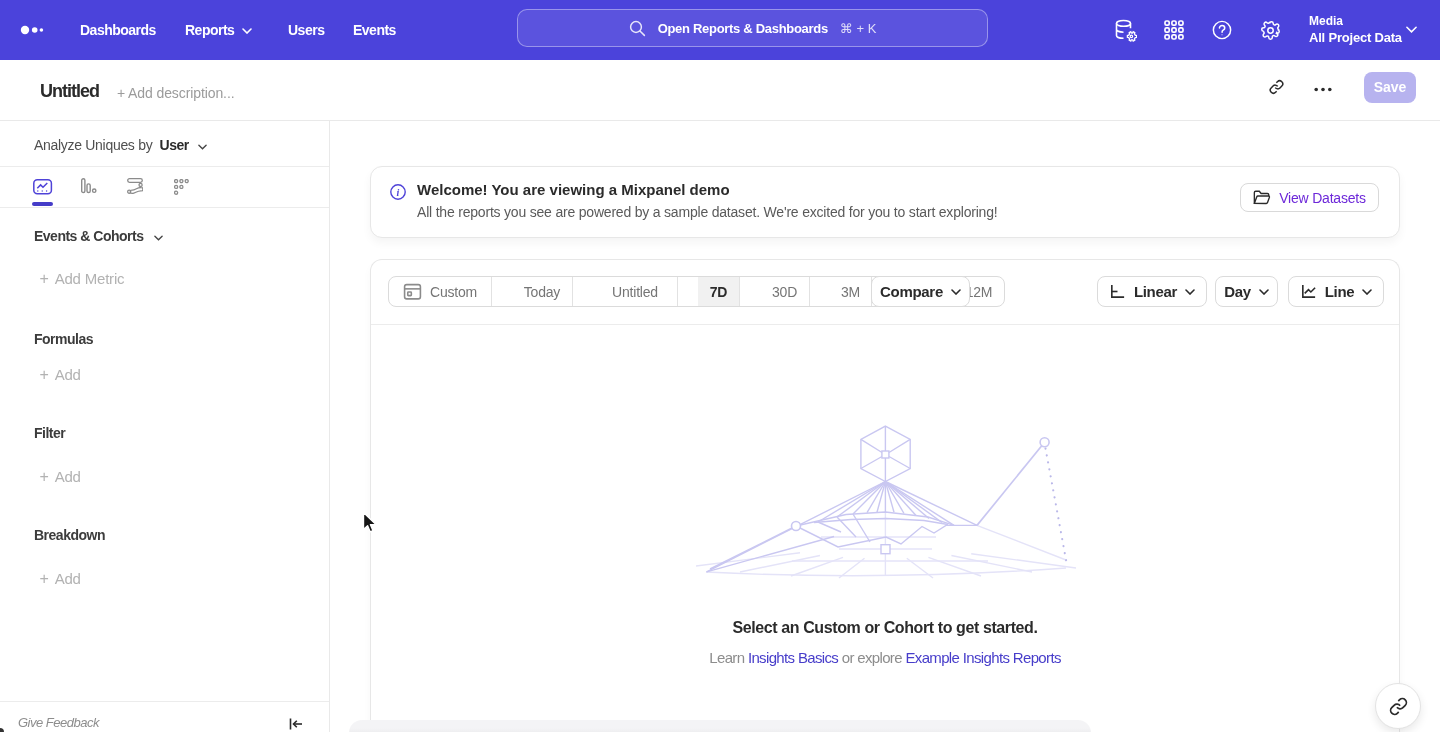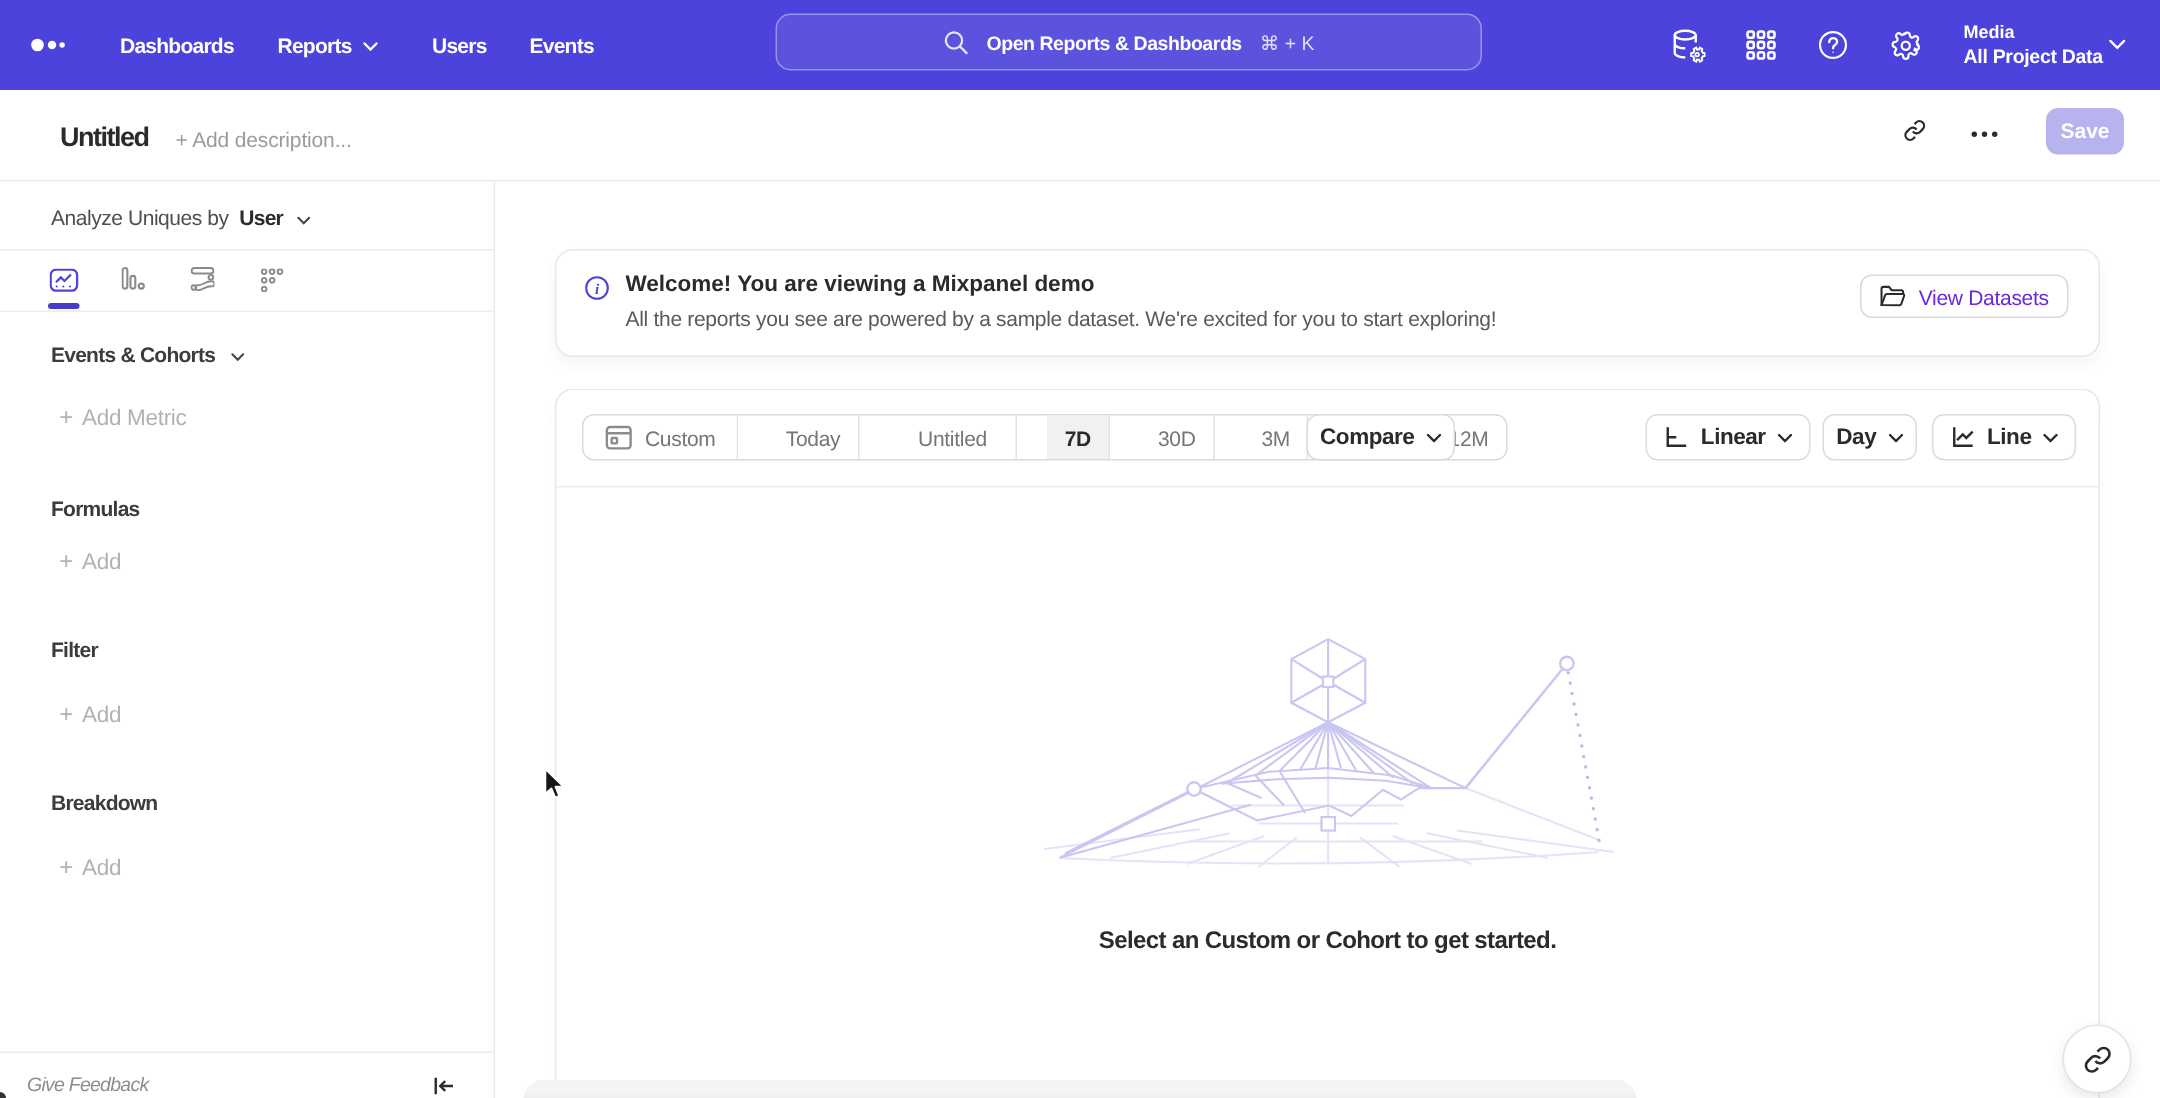--- a/index.html
+++ b/index.html
@@ -344,20 +344,21 @@
         <path d="M157 94 L174 122"></path>
         <path d="M100 106 L142 127 L190 117 L205 124 L226 106.5 L238 113 L250 105.4 L258 105.4"></path>
         <path d="M281 105.4 L348.6 22.3" stroke-width="1.7"></path>
         <rect x="185" y="124.7" width="9" height="9" fill="#fff"></rect>
       </g>
       <path d="M349.5 28.5 Q360 85 370.9 144.7" stroke="#bab8e9" stroke-width="2.1" stroke-dasharray="0.1 7" stroke-linecap="round"></path>
       <circle cx="100" cy="106" r="4.5" stroke="#c9c7f1" stroke-width="1.6" fill="#fff"></circle>
       <circle cx="348.6" cy="22.3" r="4.5" stroke="#c9c7f1" stroke-width="1.6" fill="#fff"></circle>
     </svg>
     <div class="emptitle">Select an Custom or Cohort to get started.</div>
+    <div class="emplinks">Learn <a>Insights Basics</a> or explore <a>Example Insights Reports</a></div>
     <div class="tray"></div>
   </div>
 
   <div class="fab">
     <svg width="19" height="19" viewBox="0 0 24 24" fill="none" stroke="#2b2b2b" stroke-width="2.2">
       <path d="M10 13a5 5 0 0 0 7.54.54l3-3a5 5 0 0 0-7.07-7.07l-1.72 1.71"></path>
       <path d="M14 11a5 5 0 0 0-7.54-.54l-3 3a5 5 0 0 0 7.07 7.07l1.71-1.71"></path>
     </svg>
   </div>
 </div>

